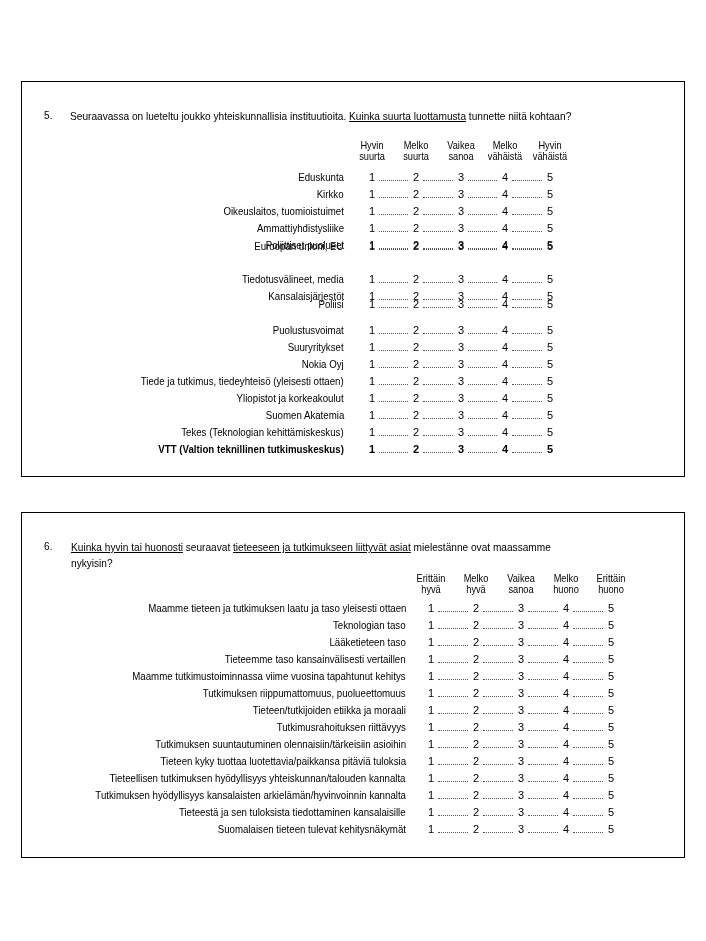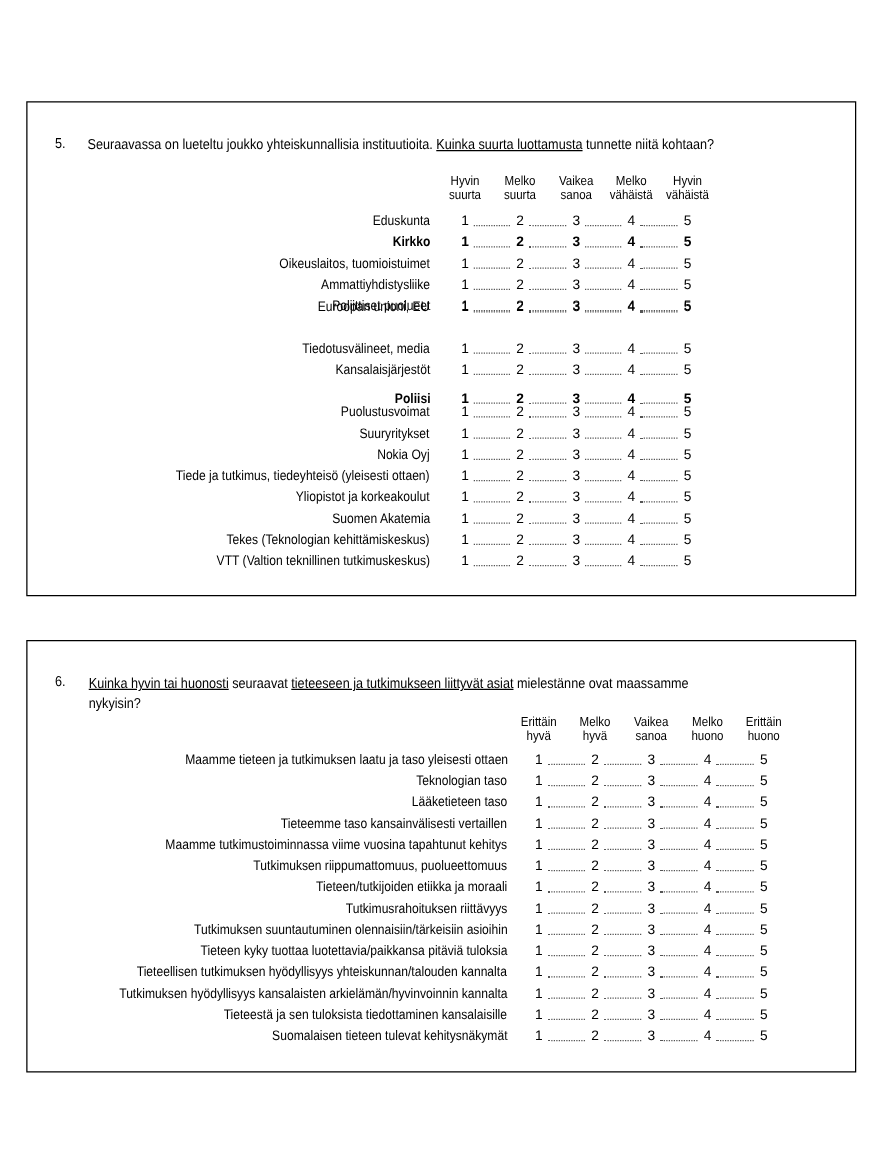--- a/index.html
+++ b/index.html
@@ -51,21 +51,21 @@
         <span class="opt" style="left: 345px;">1</span>
         <span class="dots" style="left: 357px; width: 29px;"></span>
         <span class="opt" style="left: 389px;">2</span>
         <span class="dots" style="left: 401px; width: 30px;"></span>
         <span class="opt" style="left: 434px;">3</span>
         <span class="dots" style="left: 446px; width: 29px;"></span>
         <span class="opt" style="left: 478px;">4</span>
         <span class="dots" style="left: 490px; width: 30px;"></span>
         <span class="opt" style="left: 523px;">5</span>
       </div>
-      <div class="row" style="top: 106px; font-weight: bold;">
+      <div class="row" style="top: 106px;">
         <span class="label" style="right: 342px;">Kirkko</span>
         <span class="opt" style="left: 345px;">1</span>
         <span class="dots" style="left: 357px; width: 29px;"></span>
         <span class="opt" style="left: 389px;">2</span>
         <span class="dots" style="left: 401px; width: 30px;"></span>
         <span class="opt" style="left: 434px;">3</span>
         <span class="dots" style="left: 446px; width: 29px;"></span>
         <span class="opt" style="left: 478px;">4</span>
         <span class="dots" style="left: 490px; width: 30px;"></span>
         <span class="opt" style="left: 523px;">5</span>
@@ -135,21 +135,21 @@
         <span class="opt" style="left: 345px;">1</span>
         <span class="dots" style="left: 357px; width: 29px;"></span>
         <span class="opt" style="left: 389px;">2</span>
         <span class="dots" style="left: 401px; width: 30px;"></span>
         <span class="opt" style="left: 434px;">3</span>
         <span class="dots" style="left: 446px; width: 29px;"></span>
         <span class="opt" style="left: 478px;">4</span>
         <span class="dots" style="left: 490px; width: 30px;"></span>
         <span class="opt" style="left: 523px;">5</span>
       </div>
-      <div class="row" style="top: 231px; font-weight: bold;">
+      <div class="row" style="top: 216px;">
         <span class="label" style="right: 342px;">Poliisi</span>
         <span class="opt" style="left: 345px;">1</span>
         <span class="dots" style="left: 357px; width: 29px;"></span>
         <span class="opt" style="left: 389px;">2</span>
         <span class="dots" style="left: 401px; width: 30px;"></span>
         <span class="opt" style="left: 434px;">3</span>
         <span class="dots" style="left: 446px; width: 29px;"></span>
         <span class="opt" style="left: 478px;">4</span>
         <span class="dots" style="left: 490px; width: 30px;"></span>
         <span class="opt" style="left: 523px;">5</span>
@@ -231,21 +231,21 @@
         <span class="opt" style="left: 345px;">1</span>
         <span class="dots" style="left: 357px; width: 29px;"></span>
         <span class="opt" style="left: 389px;">2</span>
         <span class="dots" style="left: 401px; width: 30px;"></span>
         <span class="opt" style="left: 434px;">3</span>
         <span class="dots" style="left: 446px; width: 29px;"></span>
         <span class="opt" style="left: 478px;">4</span>
         <span class="dots" style="left: 490px; width: 30px;"></span>
         <span class="opt" style="left: 523px;">5</span>
       </div>
-      <div class="row" style="top: 361px;">
+      <div class="row" style="top: 361px; font-weight: bold;">
         <span class="label" style="right: 342px;">VTT (Valtion teknillinen tutkimuskeskus)</span>
         <span class="opt" style="left: 345px;">1</span>
         <span class="dots" style="left: 357px; width: 29px;"></span>
         <span class="opt" style="left: 389px;">2</span>
         <span class="dots" style="left: 401px; width: 30px;"></span>
         <span class="opt" style="left: 434px;">3</span>
         <span class="dots" style="left: 446px; width: 29px;"></span>
         <span class="opt" style="left: 478px;">4</span>
         <span class="dots" style="left: 490px; width: 30px;"></span>
         <span class="opt" style="left: 523px;">5</span>

